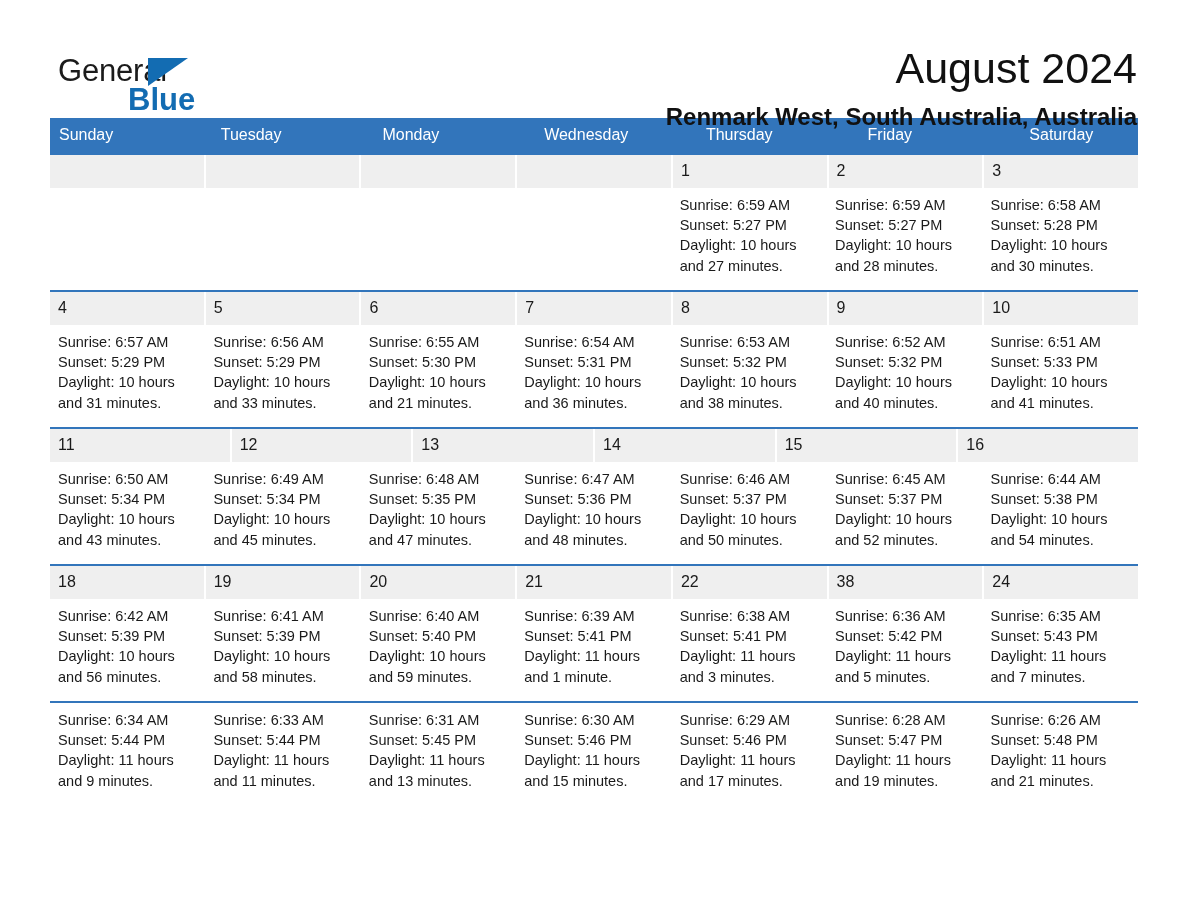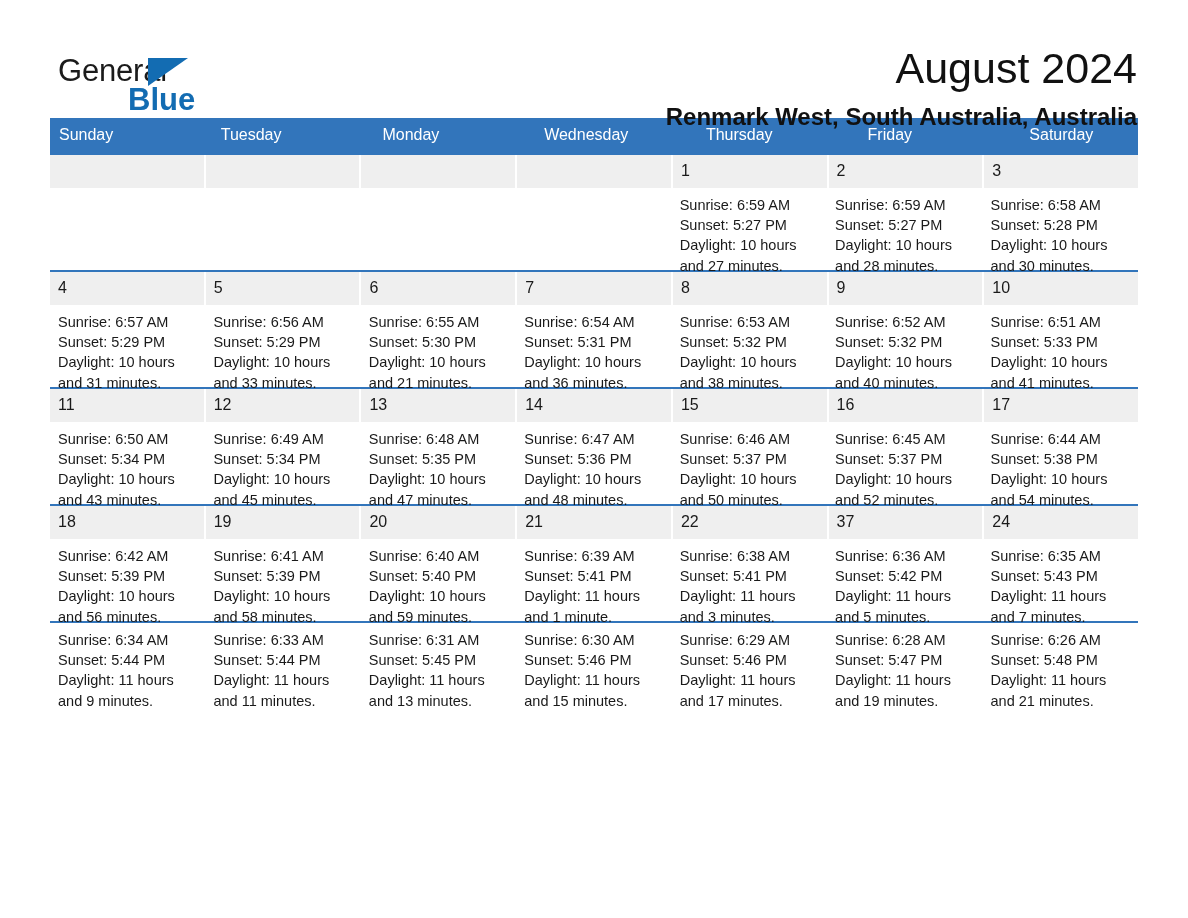--- a/index.html
+++ b/index.html
@@ -127,21 +127,21 @@
     color: #1a1a1a;
     padding: 8px 0 9px 8px;
     border-right: 2px solid #ffffff;
     white-space: nowrap;
   }
   .datecell:last-child { border-right: none; }
   .datecell.empty { color: transparent; }
 
   .week-body {
     display: flex;
-    height: 82px;
+    height: 102px;
   }
   .week:last-of-type .week-body { height: 100px; }
   .daycell {
     flex: 1 1 0;
     box-sizing: border-box;
     padding: 7px 6px 0 8px;
     font-size: 14.5px;
     line-height: 20.2px;
     color: #1a1a1a;
   }
@@ -292,21 +292,20 @@
     </div>
 
     <div class="week">
       <div class="week-datebar">
         <div class="datecell">11</div>
         <div class="datecell">12</div>
         <div class="datecell">13</div>
         <div class="datecell">14</div>
         <div class="datecell">15</div>
         <div class="datecell">16</div>
-        <div class="datecell">17</div>
       </div>
       <div class="week-body">
         <div class="daycell">
           <div class="line">Sunrise: 6:50 AM</div>
           <div class="line">Sunset: 5:34 PM</div>
           <div class="line">Daylight: 10 hours</div>
           <div class="line">and 43 minutes.</div>
         </div>
         <div class="daycell">
           <div class="line">Sunrise: 6:49 AM</div>
@@ -347,21 +346,21 @@
       </div>
     </div>
 
     <div class="week">
       <div class="week-datebar">
         <div class="datecell">18</div>
         <div class="datecell">19</div>
         <div class="datecell">20</div>
         <div class="datecell">21</div>
         <div class="datecell">22</div>
-        <div class="datecell">37</div>
+        <div class="datecell">38</div>
         <div class="datecell">24</div>
       </div>
       <div class="week-body">
         <div class="daycell">
           <div class="line">Sunrise: 6:42 AM</div>
           <div class="line">Sunset: 5:39 PM</div>
           <div class="line">Daylight: 10 hours</div>
           <div class="line">and 56 minutes.</div>
         </div>
         <div class="daycell">

